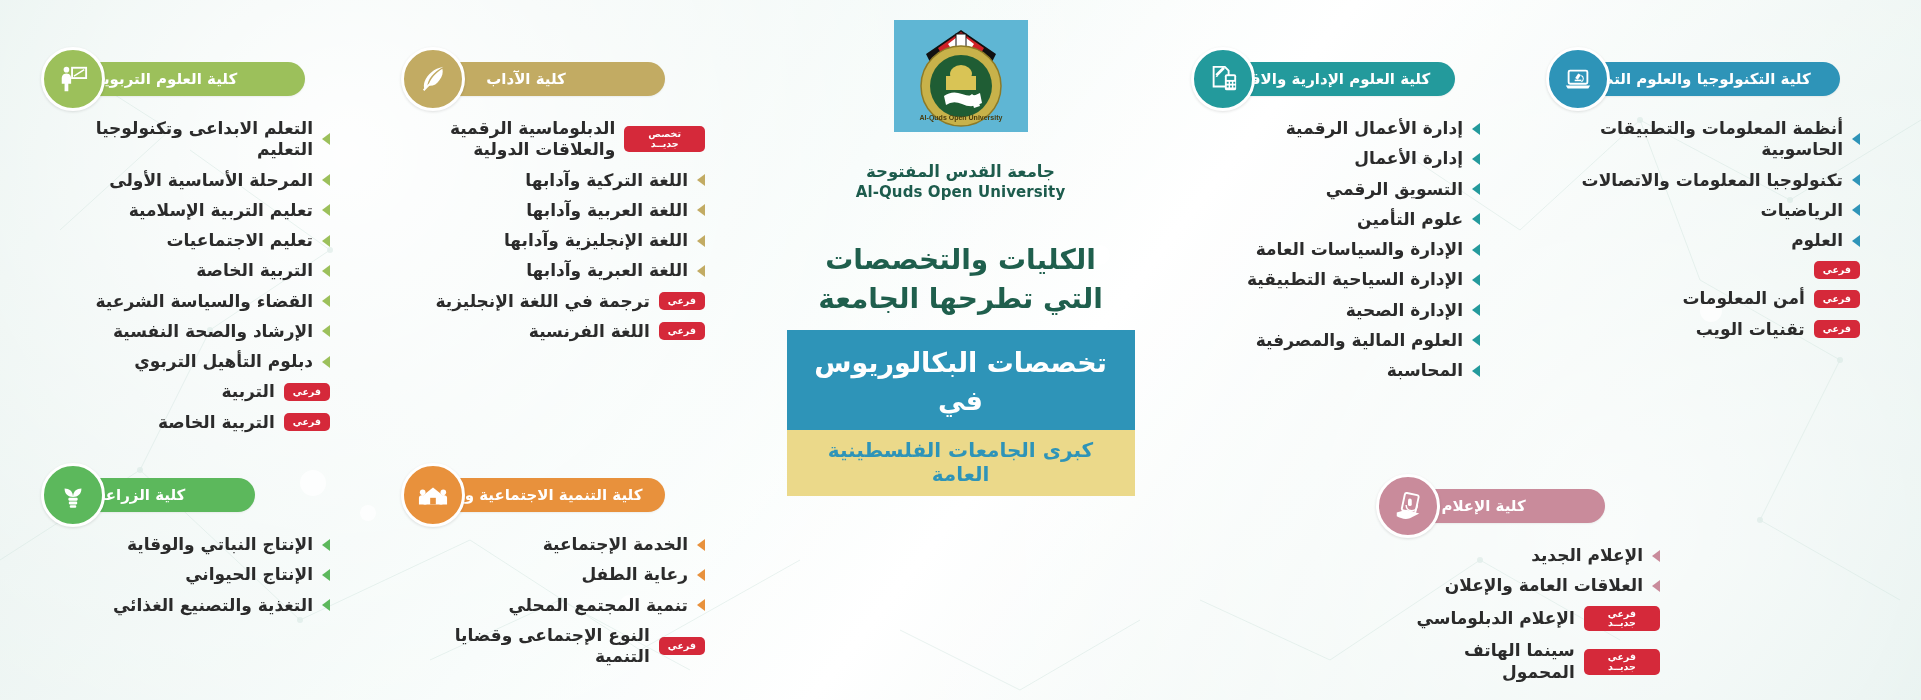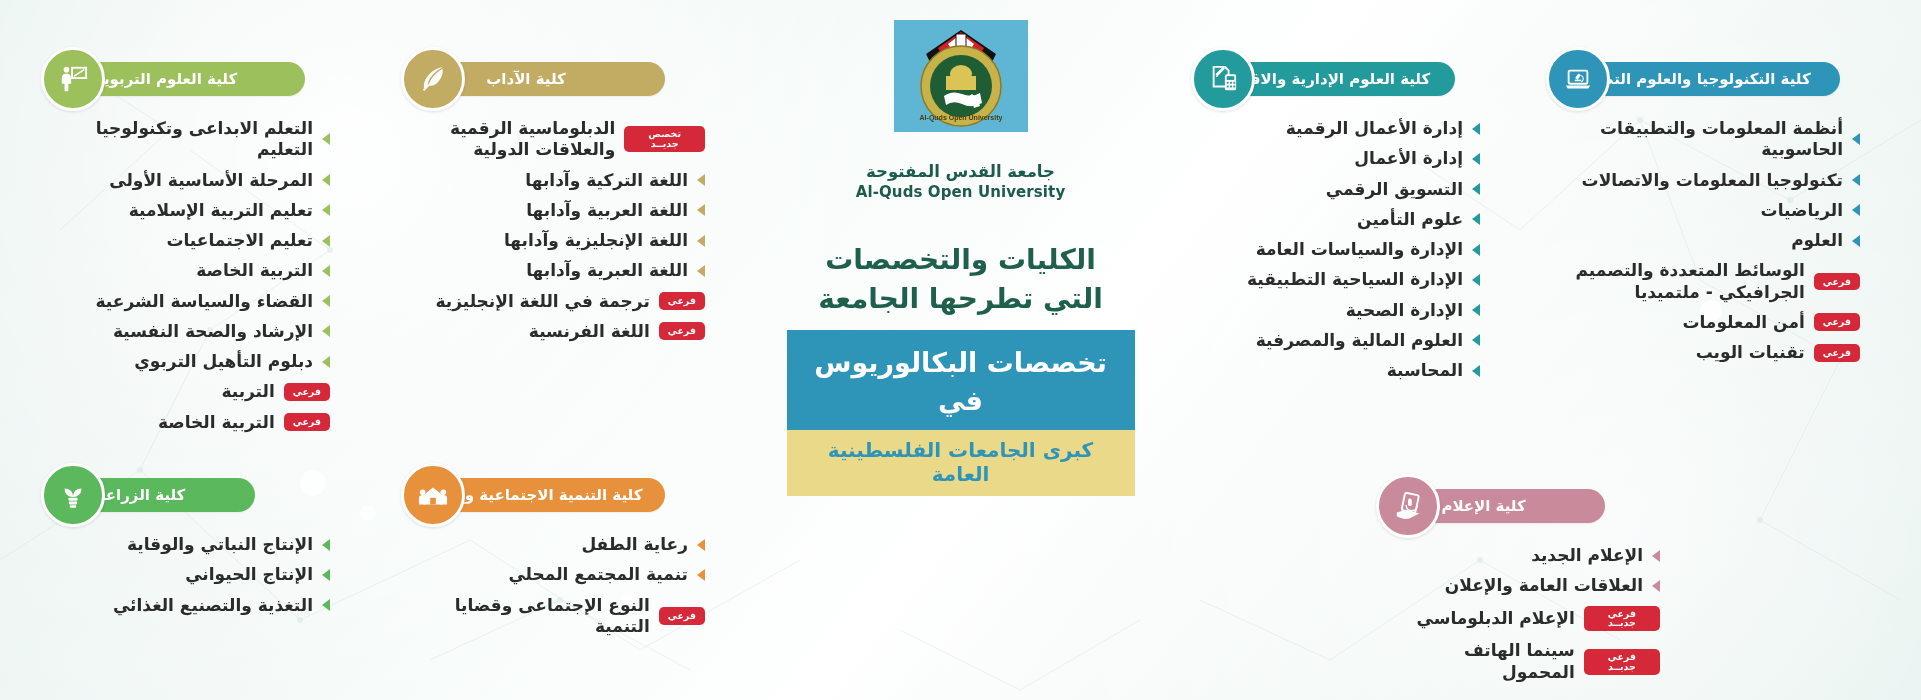--- a/index.html
+++ b/index.html
@@ -272,20 +272,24 @@
               <circle cx="5" cy="13" r="3" fill="#fff"></circle>
               <path d="M1 26 l0 -7 c0 -2 2 -3 4 -3 c2 0 4 1 4 3 l0 7 z" fill="#fff"></path>
               <circle cx="27" cy="13" r="3" fill="#fff"></circle>
               <path d="M23 26 l0 -7 c0 -2 2 -3 4 -3 c2 0 4 1 4 3 l0 7 z" fill="#fff"></path>
             </svg>
           </div>
         </div>
         <ul class="items" style="margin-top: 22px;">
           <li>
             <span class="arrow" style="border-right: 8px solid rgb(232, 145, 60);"></span>
+            <span class="itxt">الخدمة الإجتماعية</span>
+          </li>
+          <li>
+            <span class="arrow" style="border-right: 8px solid rgb(232, 145, 60);"></span>
             <span class="itxt">رعاية الطفل</span>
           </li>
           <li>
             <span class="arrow" style="border-right: 8px solid rgb(232, 145, 60);"></span>
             <span class="itxt">تنمية المجتمع المحلي</span>
           </li>
           <li>
             <span class="tag">فرعي</span>
             <span class="itxt">النوع الإجتماعى وقضايا التنمية</span>
           </li>
@@ -378,22 +382,20 @@
           <li>
             <span class="arrow" style="border-right: 8px solid rgb(46, 148, 184);"></span>
             <span class="itxt">الرياضيات</span>
           </li>
           <li>
             <span class="arrow" style="border-right: 8px solid rgb(46, 148, 184);"></span>
             <span class="itxt">العلوم</span>
           </li>
           <li>
             <span class="tag">فرعي</span>
-            <span class="itxt">الوسائط المتعددة والتصميم
-الجرافيكي - ملتميديا</span>
           </li>
           <li>
             <span class="tag">فرعي</span>
             <span class="itxt">أمن المعلومات</span>
           </li>
           <li>
             <span class="tag">فرعي</span>
             <span class="itxt">تقنيات الويب</span>
           </li>
         </ul>

